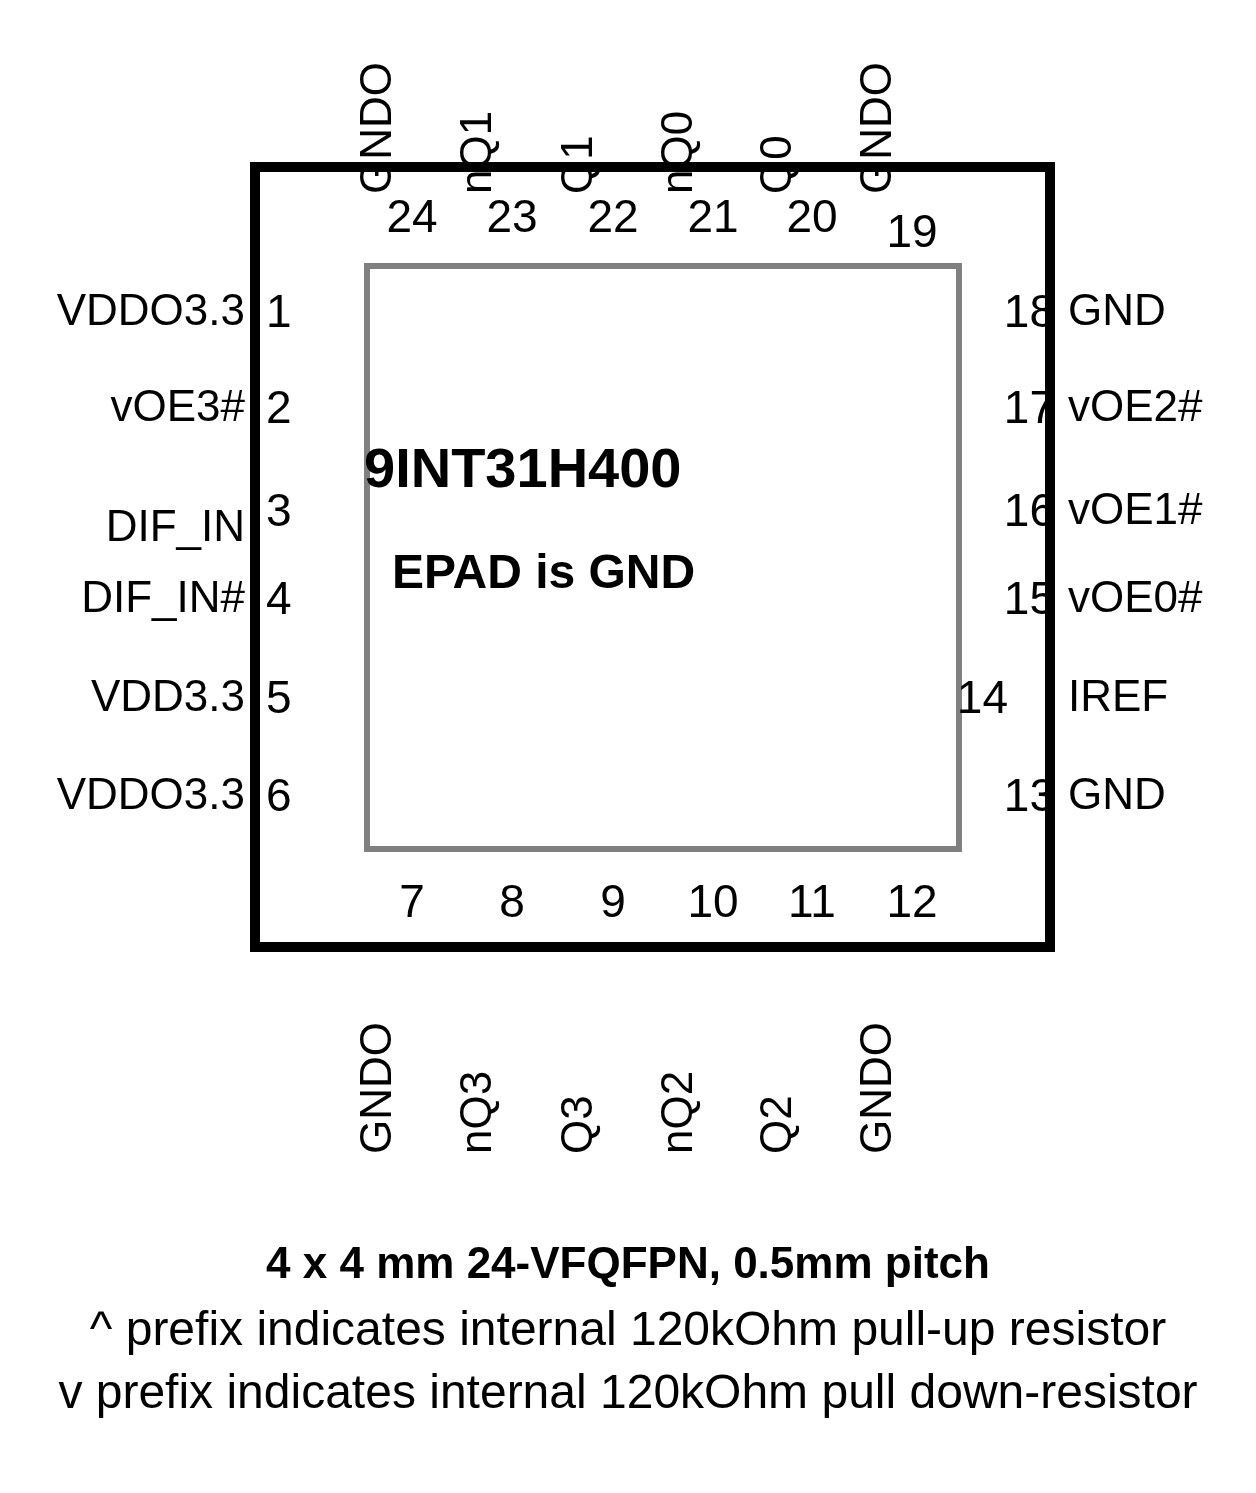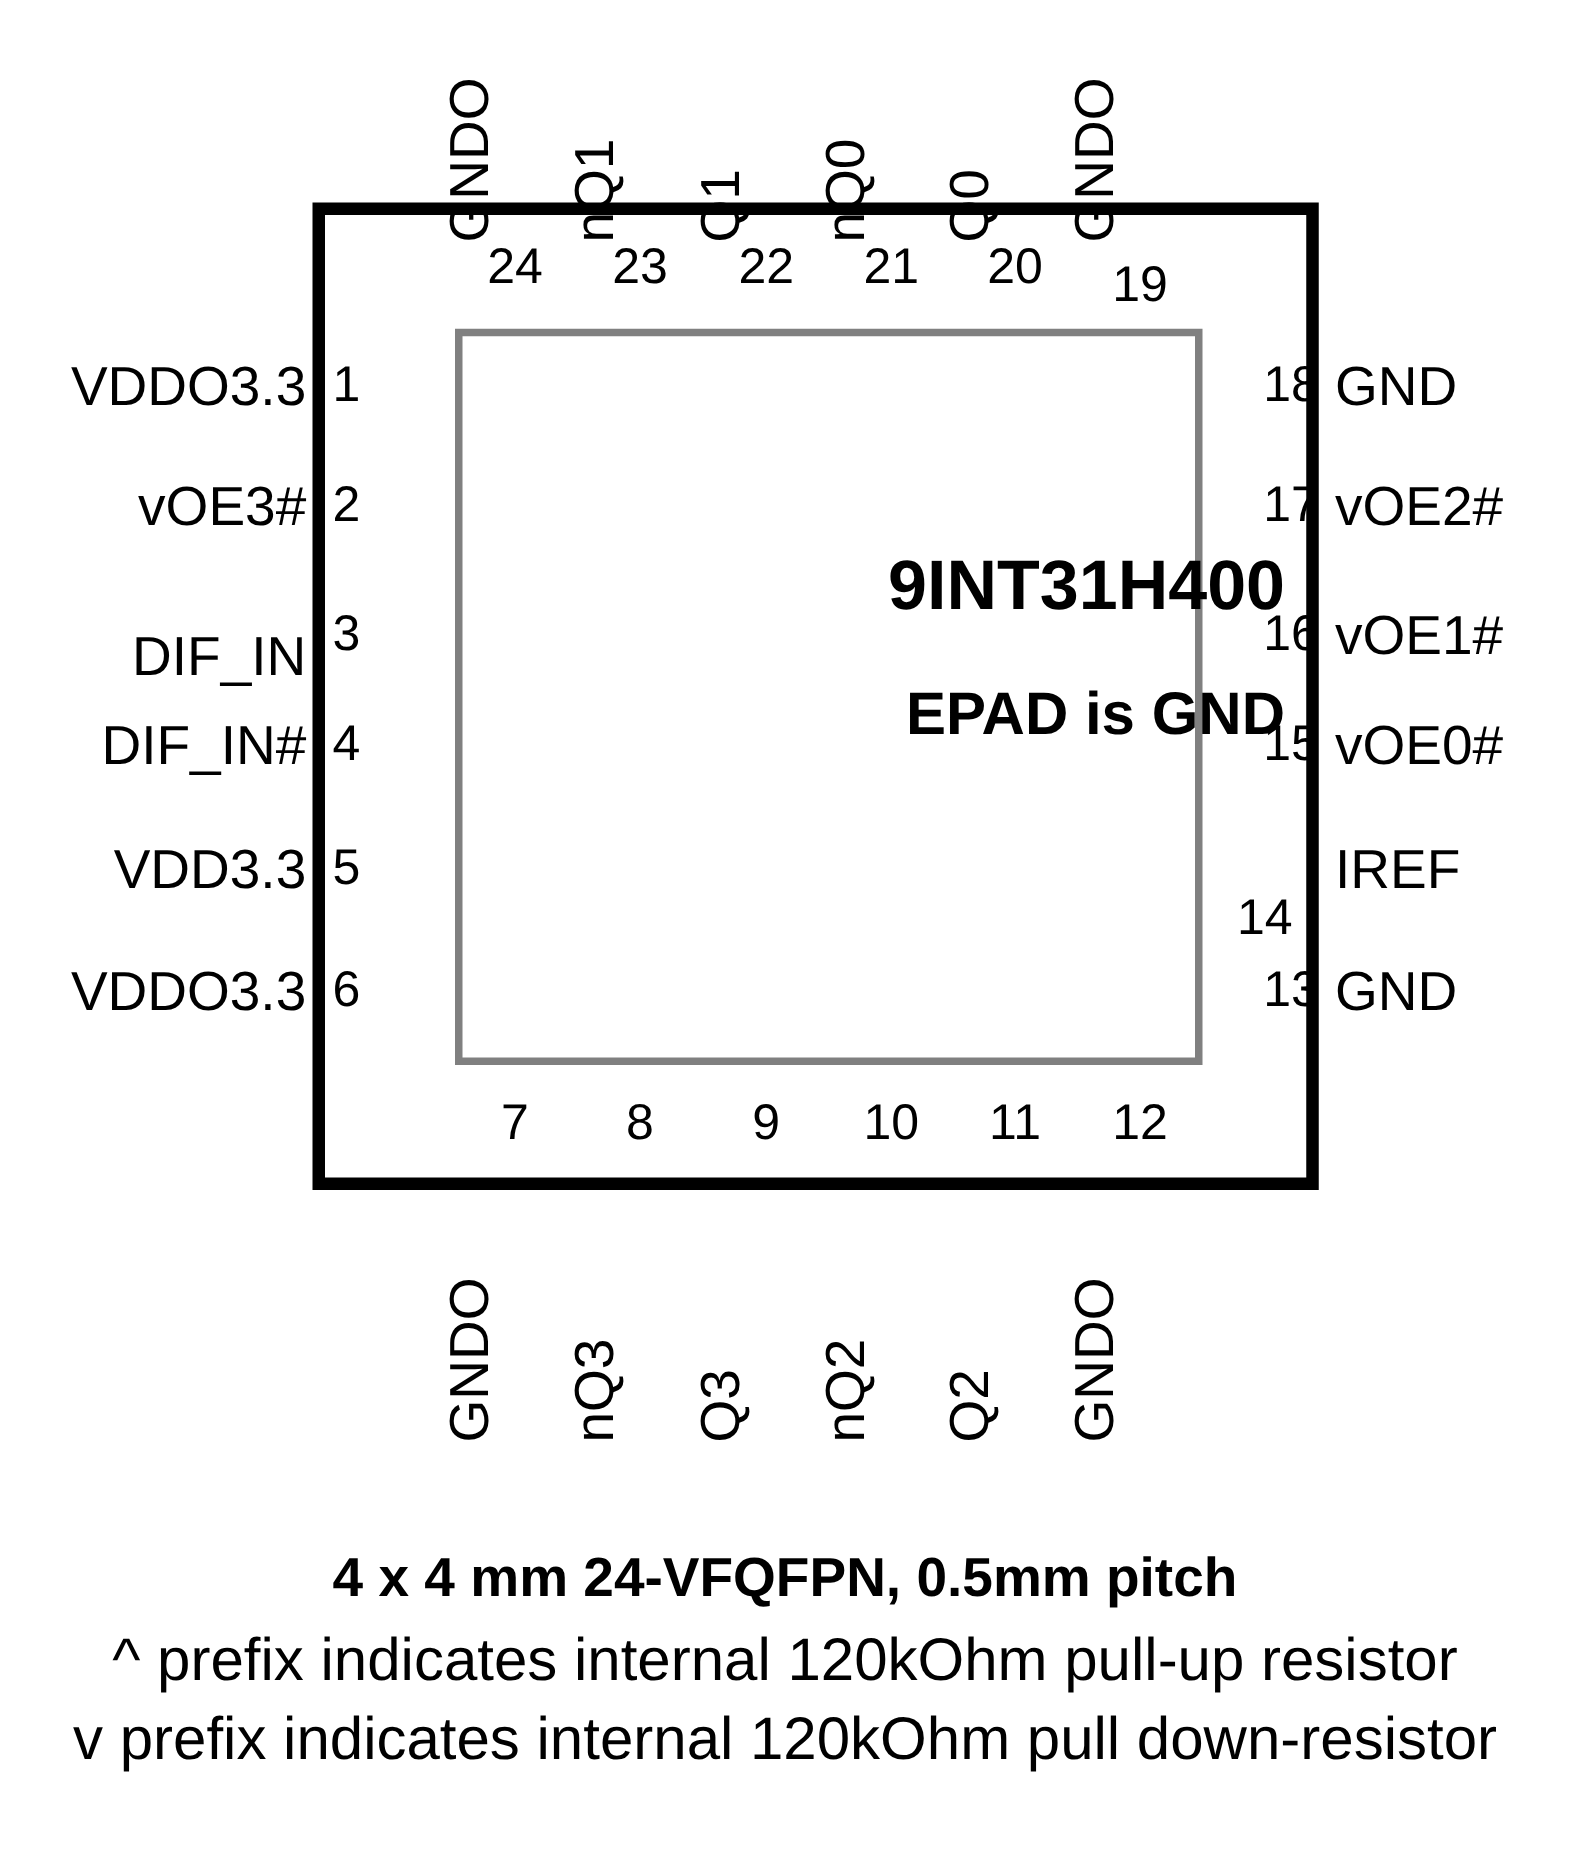--- a/index.html
+++ b/index.html
@@ -48,21 +48,21 @@
     border: 6px solid #808080;
     background: #ffffff;
   }
 
   
   #chip-text-block {
     position: absolute;
     left: 364px;
     top: 440px;
     width: 664px;
-    text-align: right;
+    text-align: left;
   }
   #part-number {
     font-size: 56px;
     font-weight: bold;
     letter-spacing: 0px;
     line-height: 1.0;
     white-space: nowrap;
   }
   #epad-note {
     font-size: 48px;
@@ -70,21 +70,21 @@
     line-height: 1.0;
     margin-top: 52px;
     white-space: nowrap;
     padding-left: 28px;
   }
 
   
   .pin-num {
     position: absolute;
     font-family: "Liberation Sans Narrow", "Liberation Sans", sans-serif;
-    font-size: 40px;
+    font-size: 46px;
     font-stretch: condensed;
     line-height: 1;
     color: #000000;
     white-space: nowrap;
   }
   .pin-num-top,
   .pin-num-bottom {
     width: 100px;
     text-align: center;
   }
@@ -184,21 +184,21 @@
   <div class="pin-num pin-num-left" style="left:266px; top:384px;">2</div>
   <div class="pin-num pin-num-left" style="left:266px; top:487px;">3</div>
   <div class="pin-num pin-num-left" style="left:266px; top:575px;">4</div>
   <div class="pin-num pin-num-left" style="left:266px; top:674px;">5</div>
   <div class="pin-num pin-num-left" style="left:266px; top:772px;">6</div>
 
   <div class="pin-num pin-num-right" style="left:975px; top:288px;">18</div>
   <div class="pin-num pin-num-right" style="left:975px; top:384px;">17</div>
   <div class="pin-num pin-num-right" style="left:975px; top:487px;">16</div>
   <div class="pin-num pin-num-right" style="left:975px; top:575px;">15</div>
-  <div class="pin-num pin-num-right" style="left:954px; top:674px;margin-top:40px;">14</div>
+  <div class="pin-num pin-num-right" style="left:928px; top:674px;">14</div>
   <div class="pin-num pin-num-right" style="left:975px; top:772px;">13</div>
 
   <div class="pin-label pin-label-right" style="left:1068px; top:288px;">GND</div>
   <div class="pin-label pin-label-right" style="left:1068px; top:384px;">vOE2#</div>
   <div class="pin-label pin-label-right" style="left:1068px; top:487px;">vOE1#</div>
   <div class="pin-label pin-label-right" style="left:1068px; top:575px;">vOE0#</div>
   <div class="pin-label pin-label-right" style="left:1068px; top:674px;">IREF</div>
   <div class="pin-label pin-label-right" style="left:1068px; top:772px;">GND</div>
 
   <div class="pin-num pin-num-bottom" style="left:362px; top:878px;">7</div>

